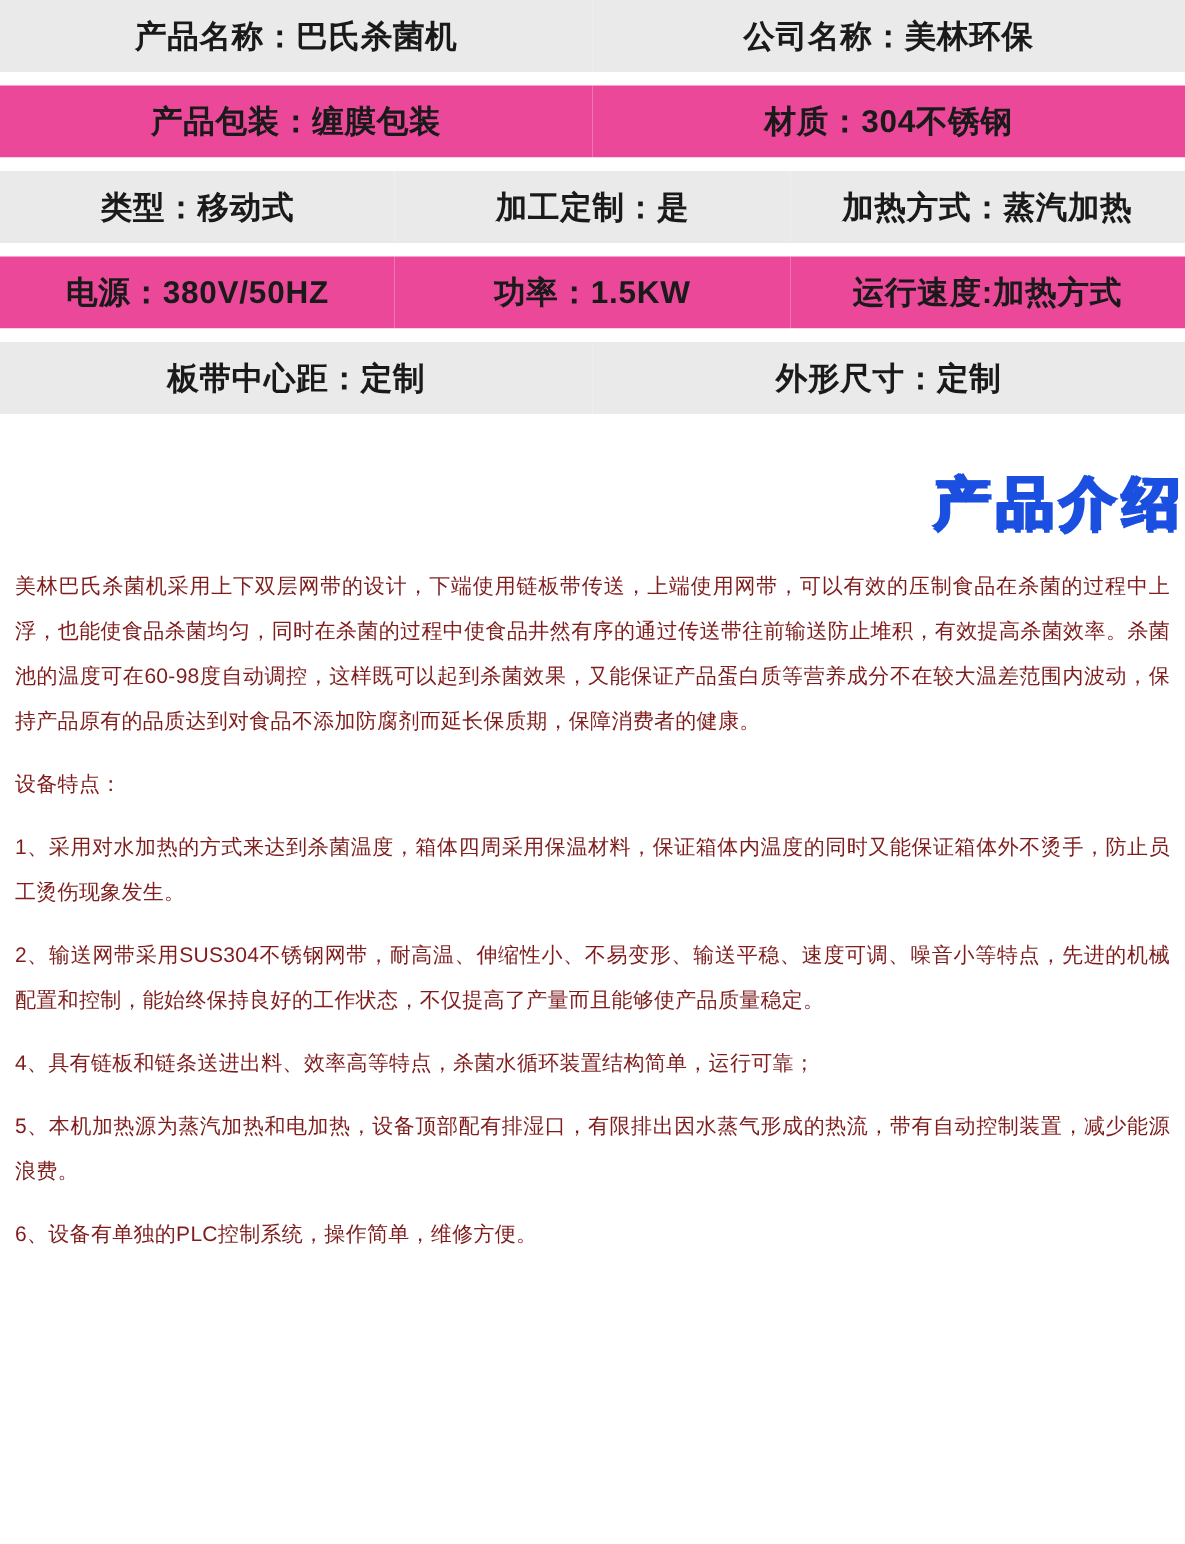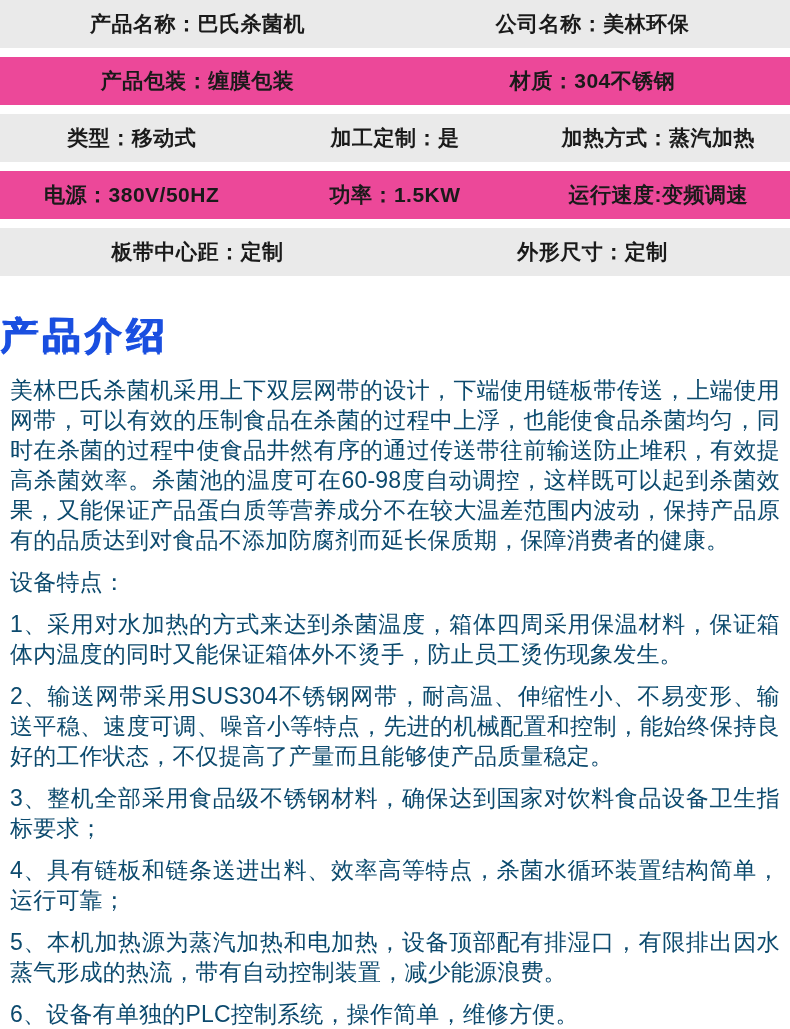--- a/index.html
+++ b/index.html
@@ -41,41 +41,41 @@
     padding: 0 4px;
     letter-spacing: 0.5px;
   }
   .spacer-row {
     height: 9px;
     background: #ffffff;
   }
 
   
   .section-title {
-    text-align: left;
+    text-align: right;
     font-size: 38px;
-    font-weight: normal;
+    font-weight: bold;
     color: #1a4fe0;
     letter-spacing: 4px;
     margin: 34px 0 14px 0;
     font-family: "DejaVu Sans", sans-serif;
     text-shadow:
       2px 0 0 #1a4fe0,
       0 2px 0 #1a4fe0,
       -1px 0 0 #1a4fe0;
   }
 
   
   .body-text {
     padding: 0 10px 0 10px;
   }
   .para {
-    font-size: 23px;
+    font-size: 14px;
     line-height: 30px;
-    color: #0c4a6e;
+    color: #7f1d1d;
     text-align: justify;
     margin: 0;
     letter-spacing: 0.2px;
   }
   .para + .para {
     margin-top: 12px;
   }
 </style>
 </head>
 <body>
@@ -124,21 +124,21 @@
         </tr>
 
       <tr class="spec-row alt">
         <td class="spec-cell" colspan="2">
           <span>电源：</span><span>380V/50HZ</span>
         </td>
         <td class="spec-cell" colspan="2">
           <span>功率：</span><span>1.5KW</span>
         </td>
         <td class="spec-cell" colspan="2">
-          <span>运行速度:</span><span>变频调速</span>
+          <span>运行速度:</span><span>加热方式</span>
         </td>
       </tr>
       <tr class="spacer-row">
           <td colspan="6"></td>
         </tr>
 
       <tr class="spec-row">
         <td class="spec-cell" colspan="3">
           <span>板带中心距：</span><span>定制</span>
         </td>
@@ -149,19 +149,18 @@
     </tbody>
   </table>
 
   <div class="section-title">产品介绍</div>
 
   <div class="body-text">
     <p class="para">美林巴氏杀菌机采用上下双层网带的设计，下端使用链板带传送，上端使用网带，可以有效的压制食品在杀菌的过程中上浮，也能使食品杀菌均匀，同时在杀菌的过程中使食品井然有序的通过传送带往前输送防止堆积，有效提高杀菌效率。杀菌池的温度可在60-98度自动调控，这样既可以起到杀菌效果，又能保证产品蛋白质等营养成分不在较大温差范围内波动，保持产品原有的品质达到对食品不添加防腐剂而延长保质期，保障消费者的健康。</p>
     <p class="para">设备特点：</p>
     <p class="para">1、采用对水加热的方式来达到杀菌温度，箱体四周采用保温材料，保证箱体内温度的同时又能保证箱体外不烫手，防止员工烫伤现象发生。</p>
     <p class="para">2、输送网带采用SUS304不锈钢网带，耐高温、伸缩性小、不易变形、输送平稳、速度可调、噪音小等特点，先进的机械配置和控制，能始终保持良好的工作状态，不仅提高了产量而且能够使产品质量稳定。</p>
-    <p class="para">3、整机全部采用食品级不锈钢材料，确保达到国家对饮料食品设备卫生指标要求；</p>
     <p class="para">4、具有链板和链条送进出料、效率高等特点，杀菌水循环装置结构简单，运行可靠；</p>
     <p class="para">5、本机加热源为蒸汽加热和电加热，设备顶部配有排湿口，有限排出因水蒸气形成的热流，带有自动控制装置，减少能源浪费。</p>
     <p class="para">6、设备有单独的PLC控制系统，操作简单，维修方便。</p>
   </div>
 
 </div>
 
 </body></html>

